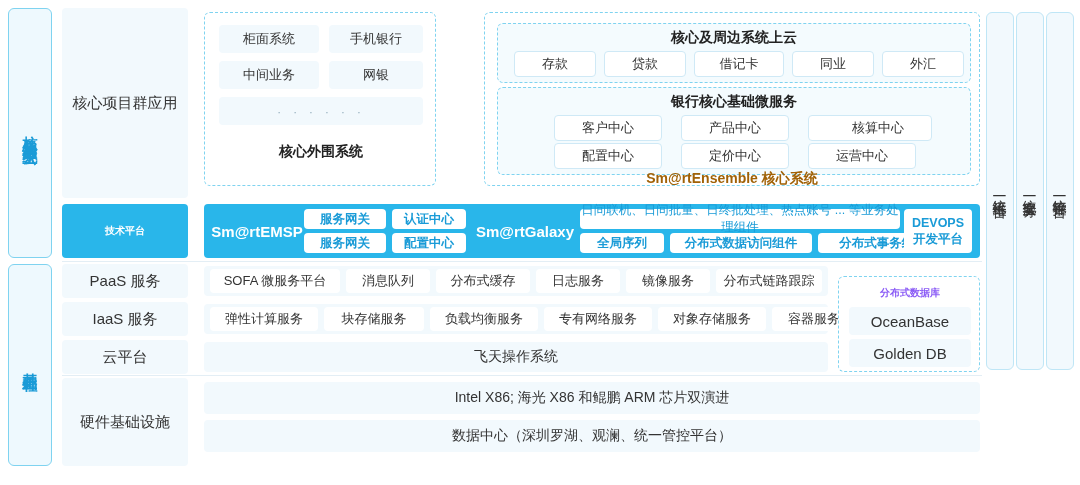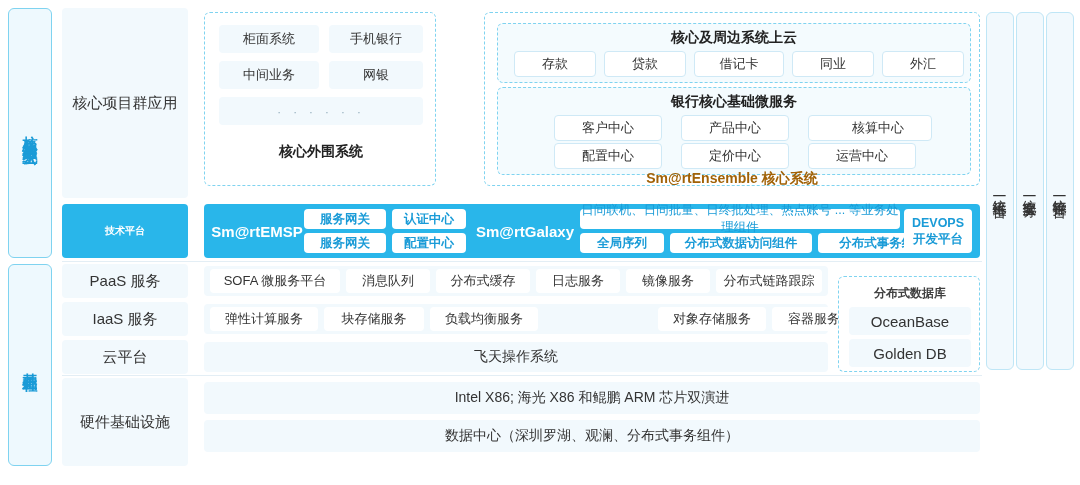--- a/index.html
+++ b/index.html
@@ -125,23 +125,23 @@
     writing-mode: vertical-rl;
     letter-spacing: 1px;
     font-weight: normal;
   }
   .db-box {
     border: 1px dashed #7fd3f0;
     border-radius: 6px;
     background: #ffffff;
   }
   .db-title {
-    font-size: 12px;
-    font-weight: bold;
-    color: #404040;
+    font-size: 10px;
+    font-weight: bold;
+    color: #8b5cf6;
   }
   .db-item {
     background: #f2f9fd;
     border-radius: 4px;
     font-size: 15px;
     color: #333;
   }
   .wide-chip {
     background: #f2f9fd;
     border-radius: 4px;
@@ -245,33 +245,34 @@
     <div class="chip center" style="position:absolute; left:232px; top:3px; width:94px; height:24px; background:#ffffff;">分布式缓存</div>
     <div class="chip center" style="position:absolute; left:332px; top:3px; width:84px; height:24px; background:#ffffff;">日志服务</div>
     <div class="chip center" style="position:absolute; left:422px; top:3px; width:84px; height:24px; background:#ffffff;">镜像服务</div>
     <div class="chip center" style="position:absolute; left:512px; top:3px; width:106px; height:24px; background:#ffffff;">分布式链路跟踪</div>
   </div>
 
   <div class="abs solid-light" style="left:204px; top:304px; width:624px; height:30px;">
     <div class="chip center" style="position:absolute; left:6px; top:3px; width:108px; height:24px; background:#ffffff;">弹性计算服务</div>
     <div class="chip center" style="position:absolute; left:120px; top:3px; width:100px; height:24px; background:#ffffff;">块存储服务</div>
     <div class="chip center" style="position:absolute; left:226px; top:3px; width:108px; height:24px; background:#ffffff;">负载均衡服务</div>
+    <div class="chip center" style="position:absolute; left:340px; top:3px; width:108px; height:24px; background:#ffffff;">专有网络服务</div>
     <div class="chip center" style="position:absolute; left:454px; top:3px; width:108px; height:24px; background:#ffffff;">对象存储服务</div>
     <div class="chip center" style="position:absolute; left:568px; top:3px; width:84px; height:24px; background:#ffffff;">容器服务</div>
   </div>
 
   <div class="abs wide-chip center" style="left:204px; top:342px; width:624px; height:30px;">飞天操作系统</div>
 
   <div class="abs db-box" style="left:838px; top:276px; width:142px; height:96px;">
     <div class="center db-title" style="position:absolute; left:0; top:6px; width:142px; height:20px;">分布式数据库</div>
     <div class="db-item center" style="position:absolute; left:10px; top:30px; width:122px; height:28px;">OceanBase</div>
     <div class="db-item center" style="position:absolute; left:10px; top:62px; width:122px; height:28px;">Golden DB</div>
   </div>
 
   <div class="abs wide-chip center" style="left:204px; top:382px; width:776px; height:32px;">Intel X86; 海光 X86 和鲲鹏 ARM 芯片双演进</div>
-  <div class="abs wide-chip center" style="left:204px; top:420px; width:776px; height:32px;">数据中心（深圳罗湖、观澜、分布式事务组件）</div>
+  <div class="abs wide-chip center" style="left:204px; top:420px; width:776px; height:32px;">数据中心（深圳罗湖、观澜、统一管控平台）</div>
 
   <div class="abs right-col center" style="left:986px; top:12px; width:28px; height:358px;">统一运维平台</div>
   <div class="abs right-col center" style="left:1016px; top:12px; width:28px; height:358px;">统一安全服务</div>
   <div class="abs right-col center" style="left:1046px; top:12px; width:28px; height:358px;">统一管控平台</div>
 
 
 </div>
 
 </body></html>

